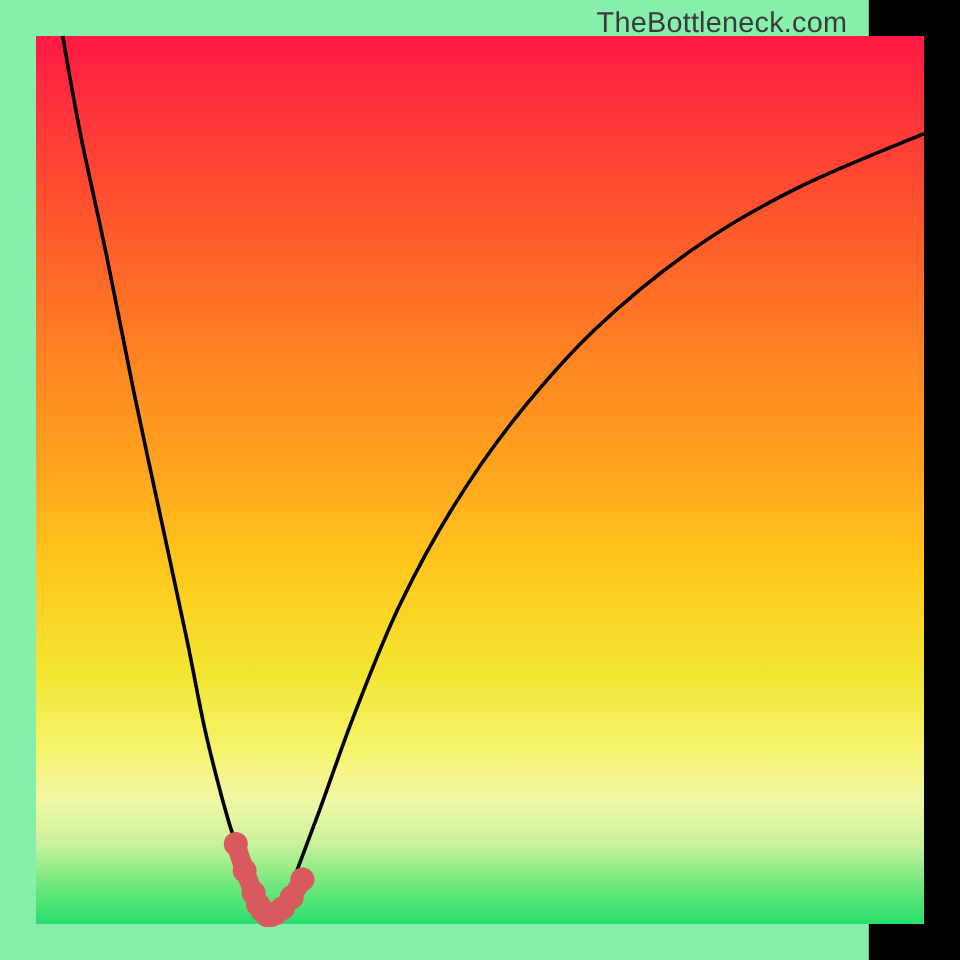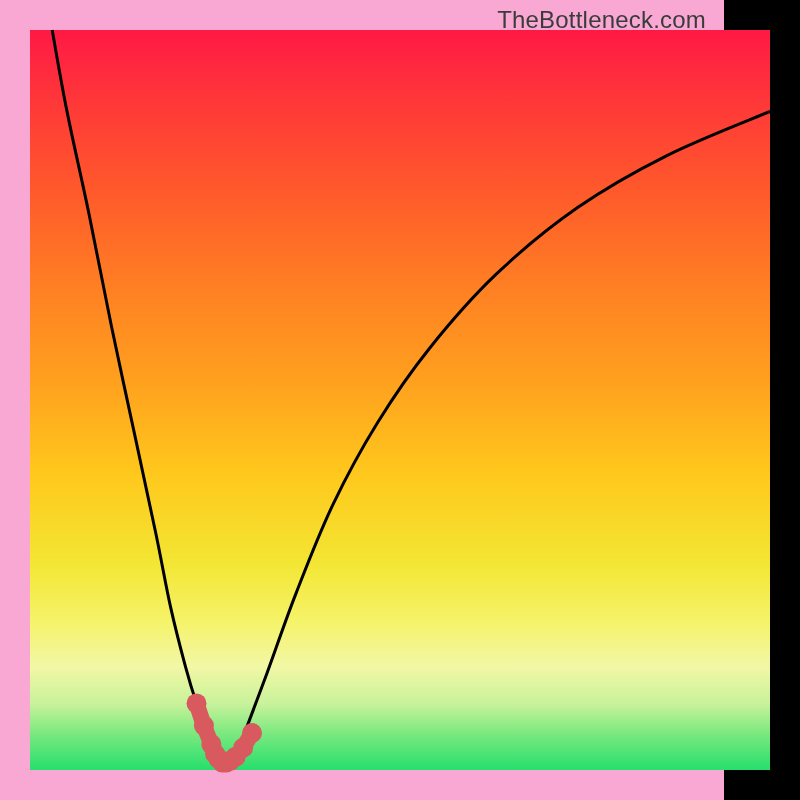--- a/index.html
+++ b/index.html
@@ -8,21 +8,21 @@
     width: 800px;
     height: 800px;
     background: #000;
     overflow: hidden;
     font-family: Arial, Helvetica, sans-serif;
   }
   .frame {
     position: relative;
     width: 724px;
     height: 800px;
-    background: #f9a8d4;
+    background: #86efac;
   }
   .watermark {
     position: absolute;
     top: 6px;
     right: 18px;
     color: #3b3b3b;
     font-size: 24px;
     font-weight: 400;
     letter-spacing: 0.2px;
     z-index: 4;

